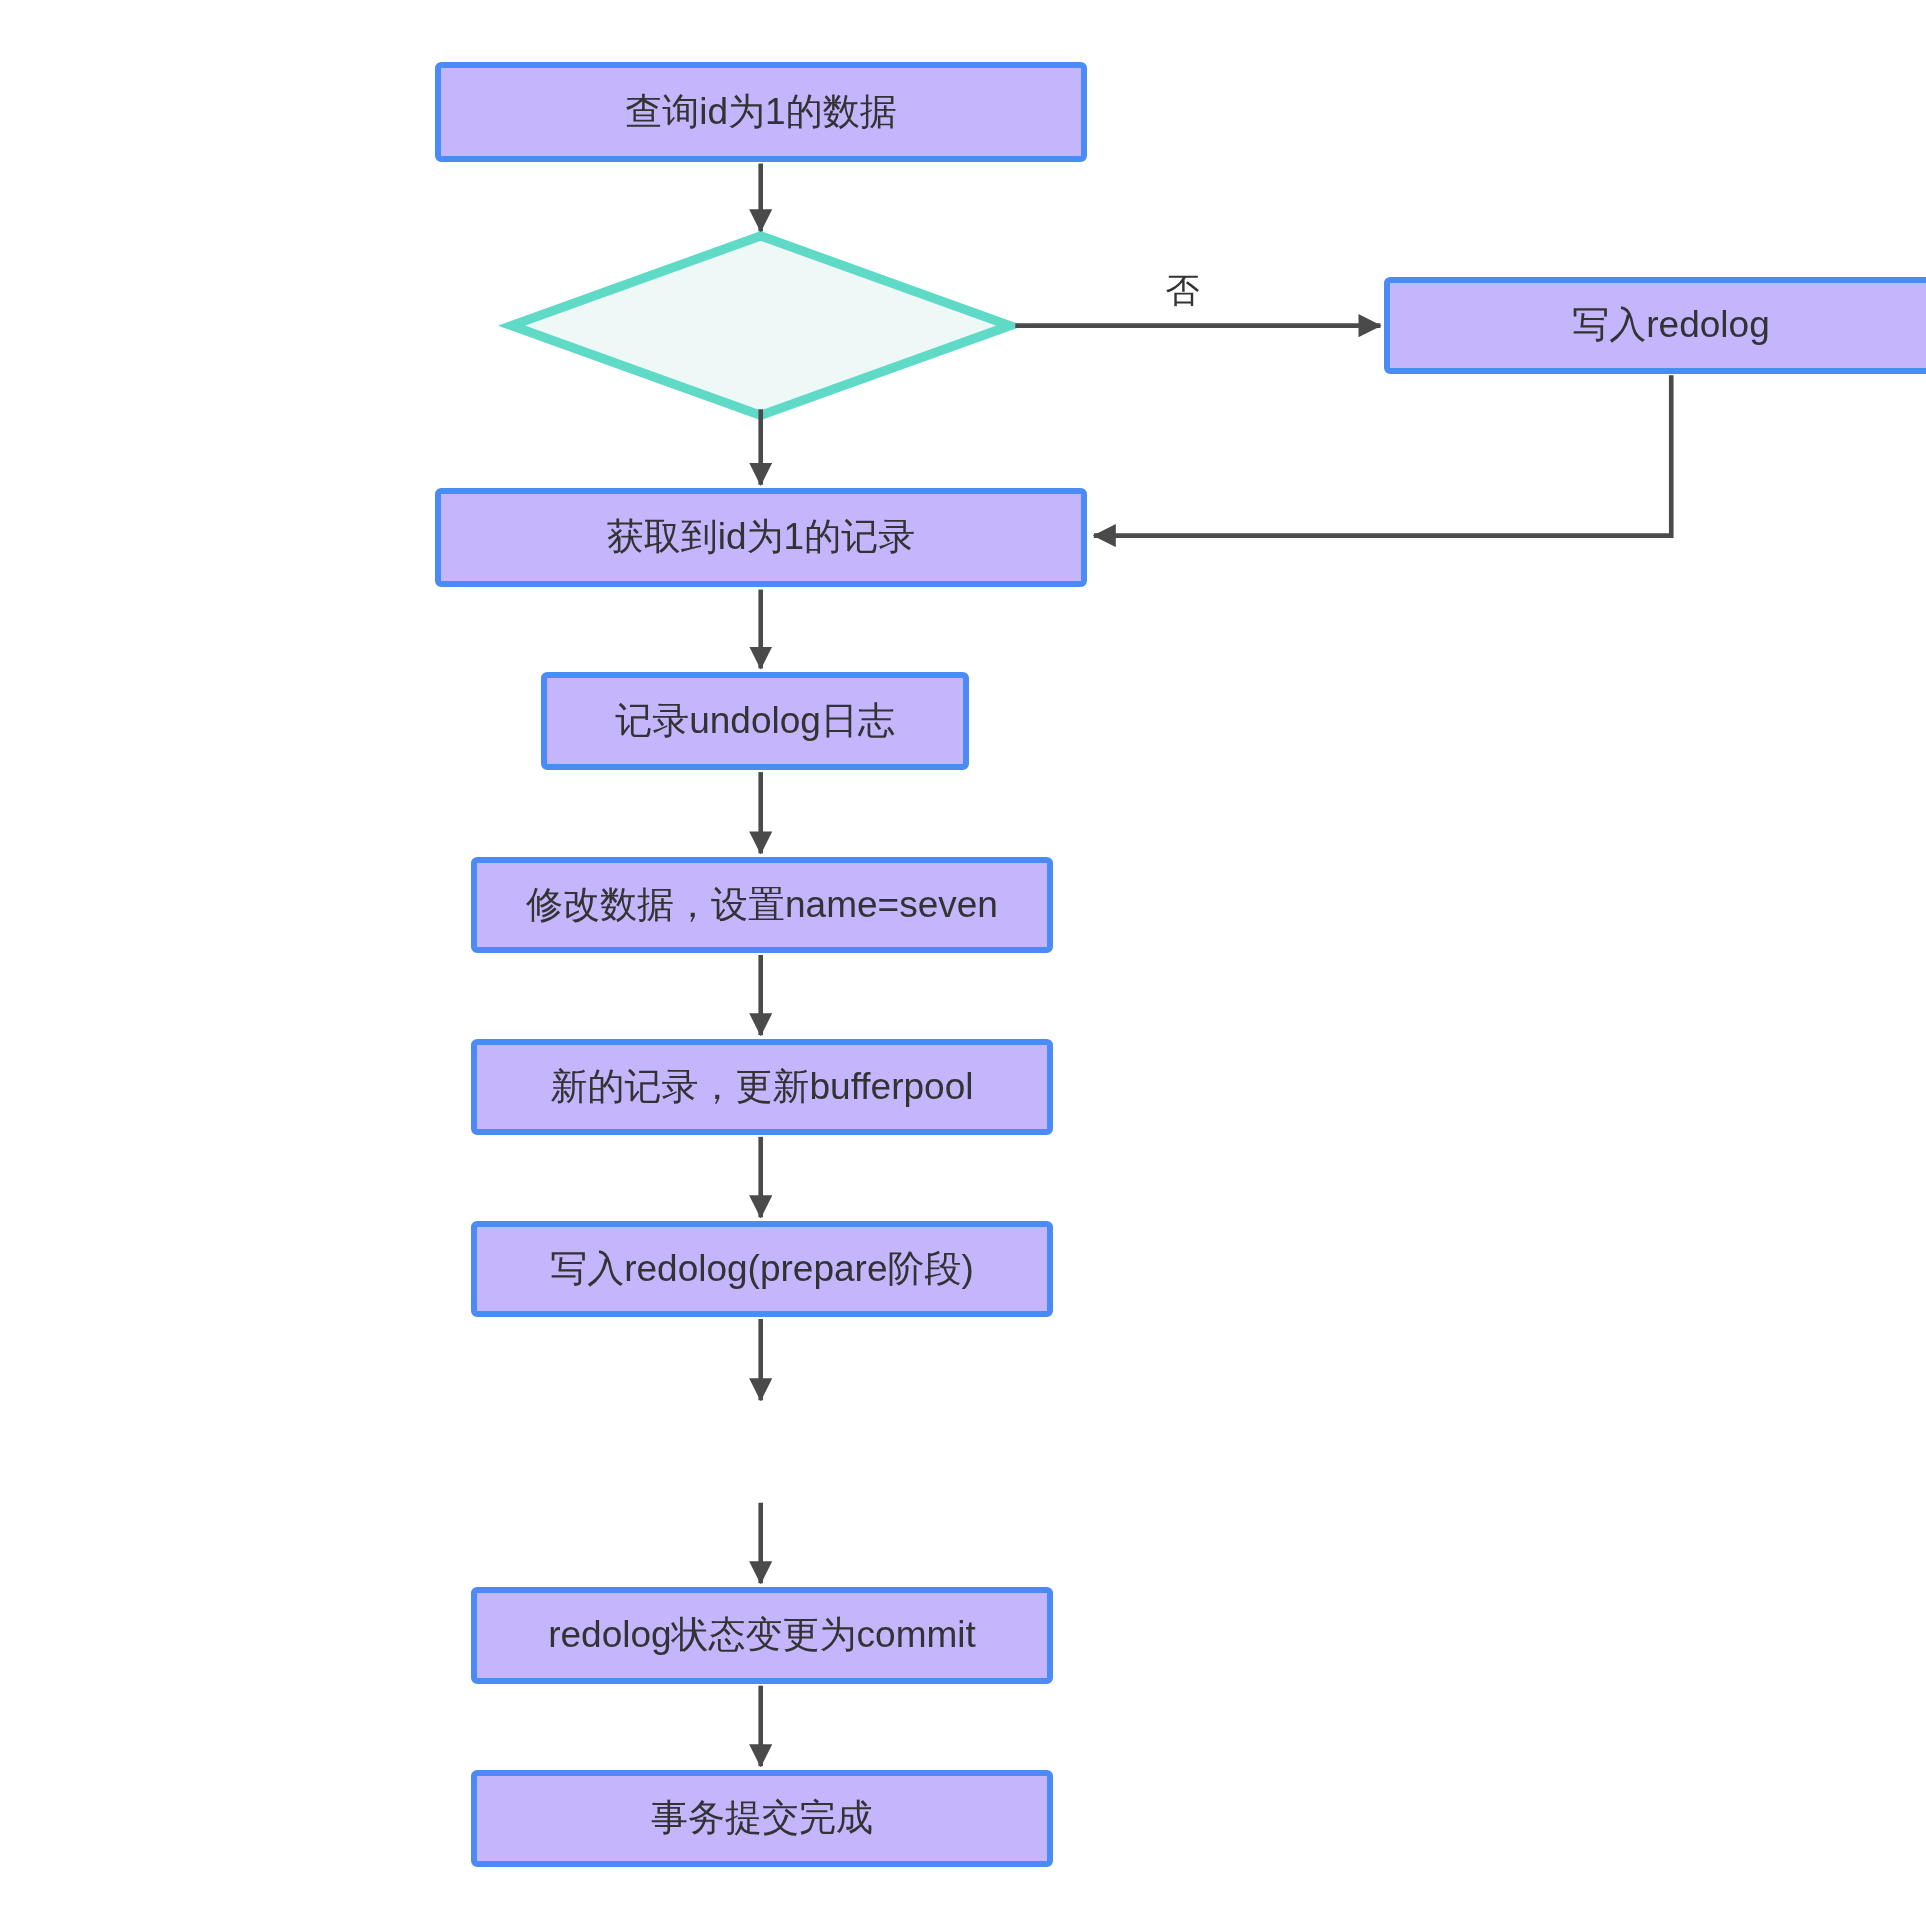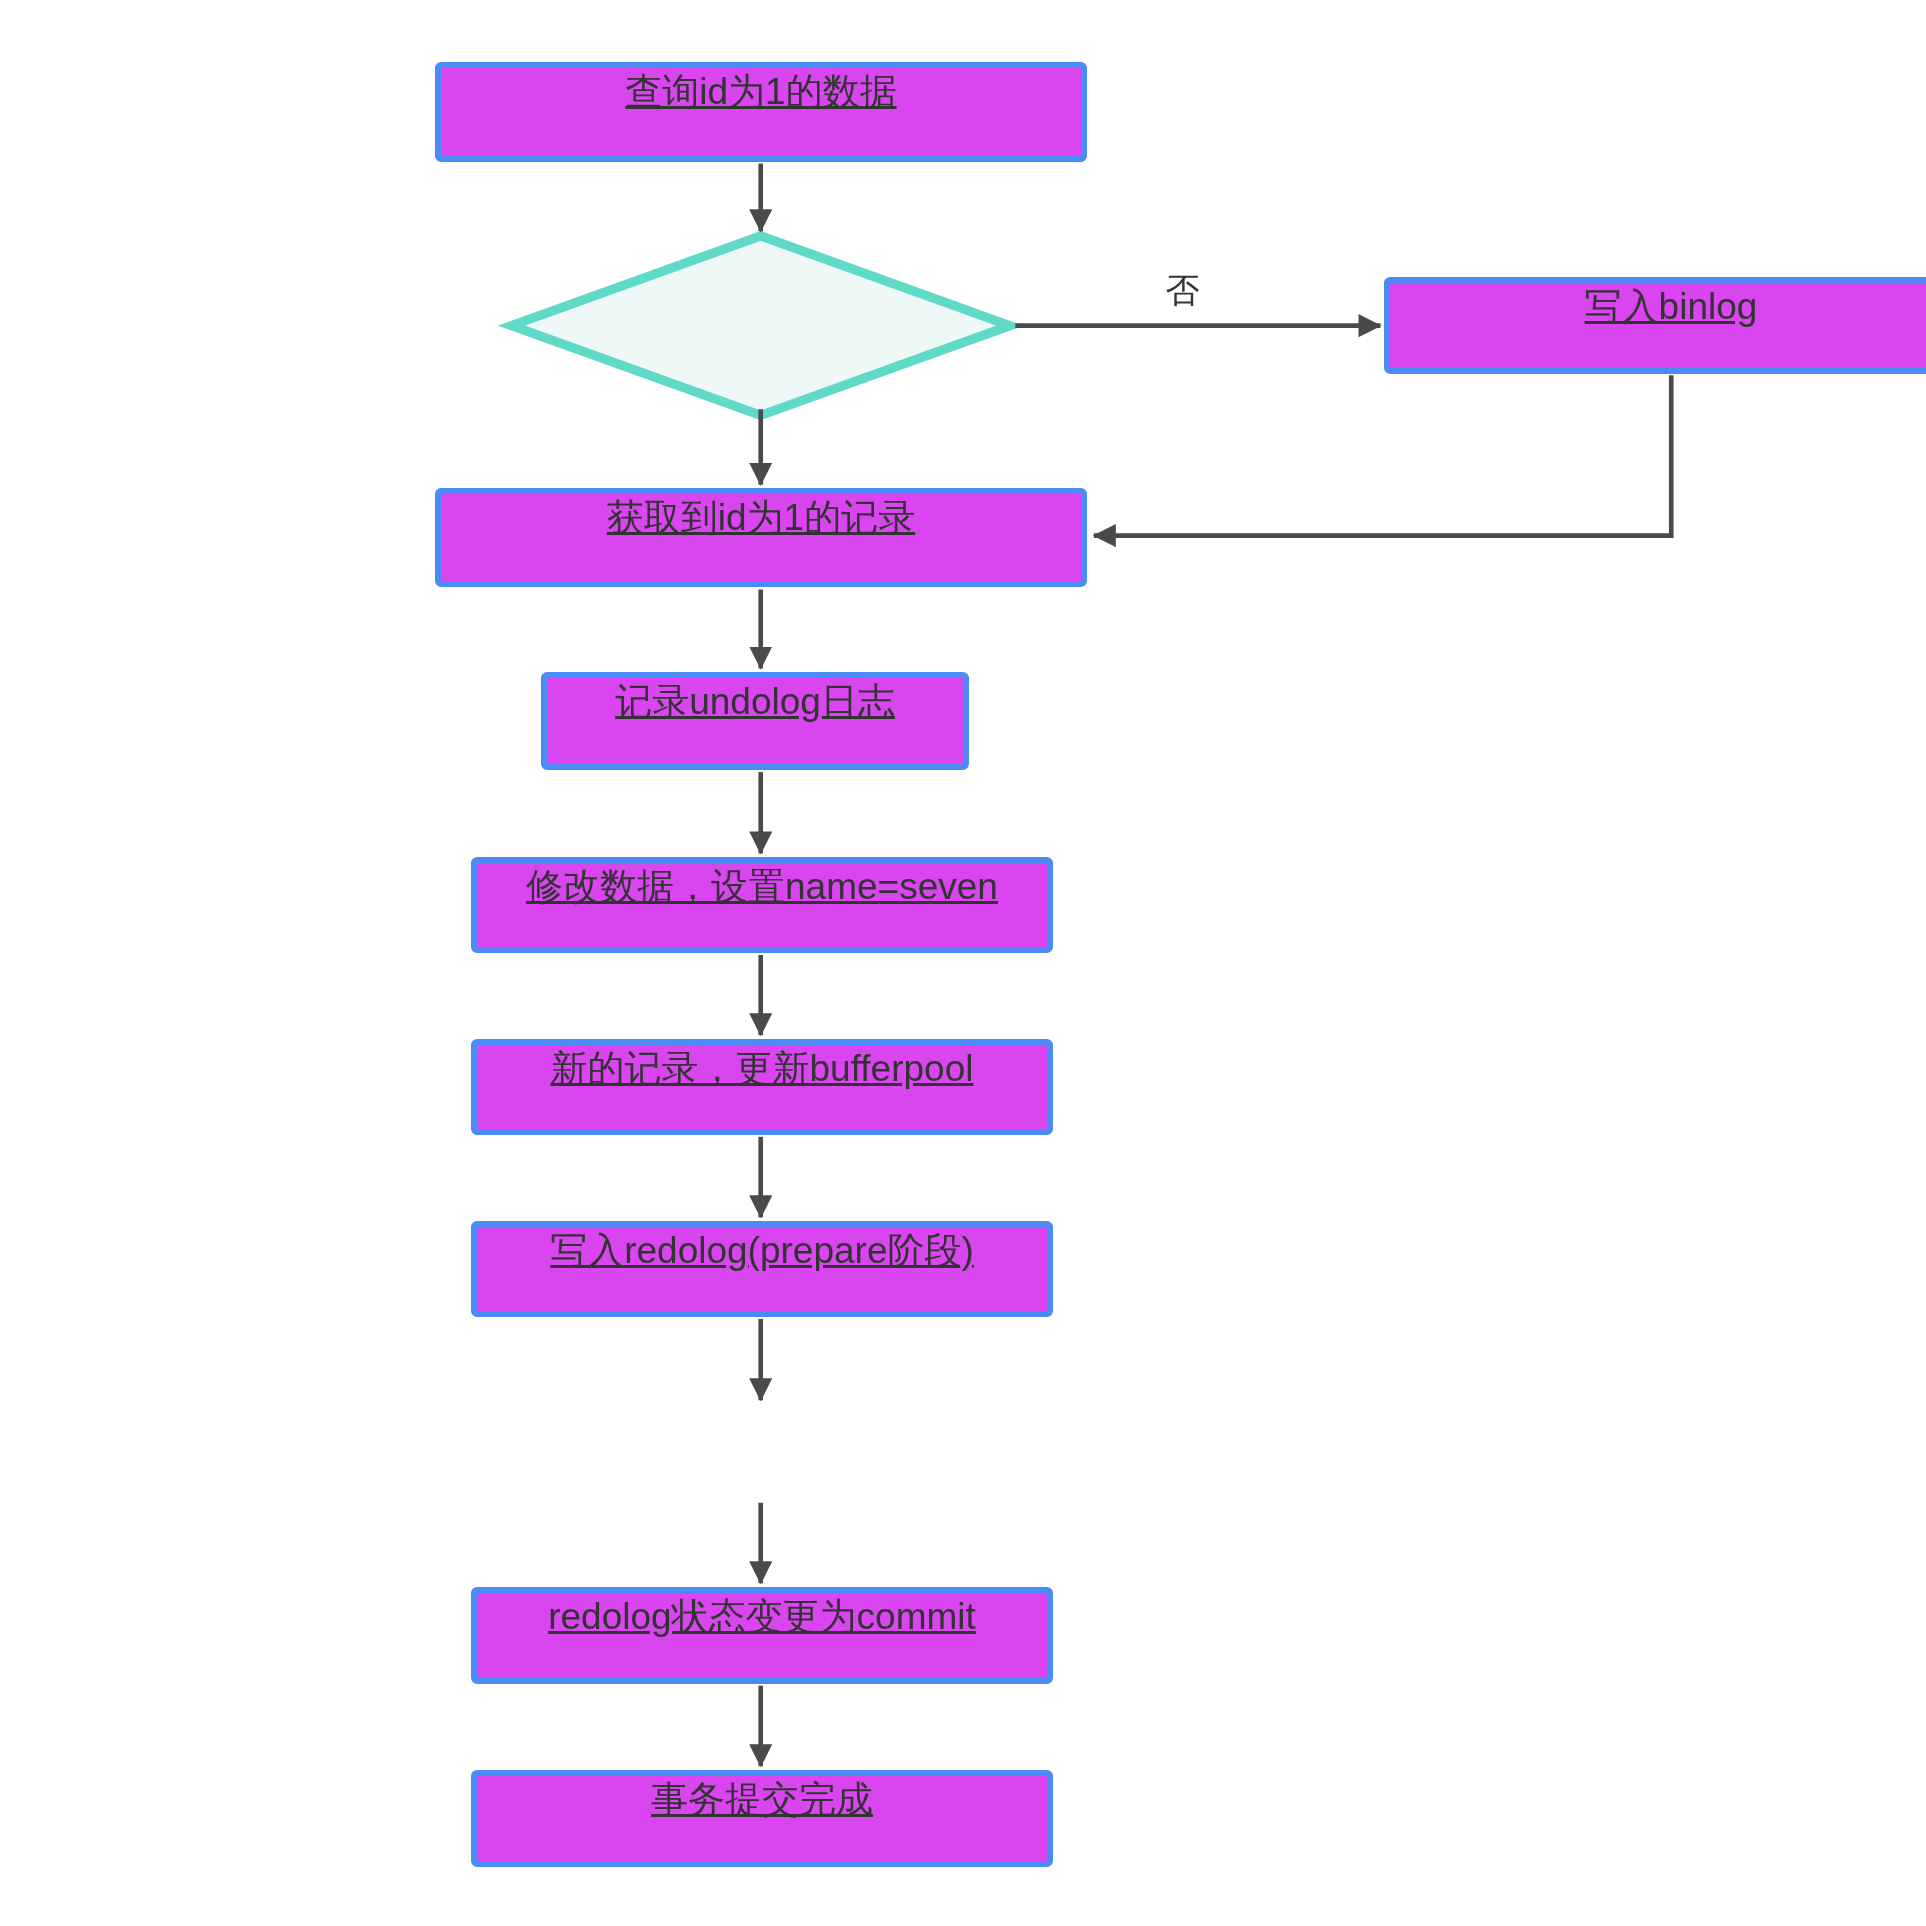--- a/index.html
+++ b/index.html
@@ -20,30 +20,29 @@
     left: 0;
     top: 0;
     width: 2140px;
     height: 1984px;
   }
   .node {
     position: absolute;
     box-sizing: border-box;
     border: 6.2px solid #4a8bf5;
     border-radius: 6.2px;
-    background: #d946ef;
+    background: #c4b5fd;
     display: flex;
-    align-items: flex-start;
+    align-items: center;
     justify-content: center;
     text-align: center;
     color: #333333;
     font-size: 37px;
     line-height: 1.3;
     white-space: nowrap;
-    text-decoration: underline;
   }
   .diamond-label {
     position: absolute;
     display: flex;
     flex-direction: column;
     align-items: center;
     justify-content: center;
     text-align: center;
     color: #333333;
     font-size: 36px;
@@ -99,21 +98,21 @@
   </svg>
 
   <div class="node" id="n-start">
     <span>查询id为1的数据</span>
   </div>
 
 
   <div class="edge-label" id="e-no-label">否</div>
 
   <div class="node" id="n-read-disk">
-    <span>写入binlog</span>
+    <span>写入redolog</span>
   </div>
 
   <div class="node" id="n-got-record">
     <span>获取到id为1的记录</span>
   </div>
 
   <div class="node" id="n-undolog">
     <span>记录undolog日志</span>
   </div>
 

